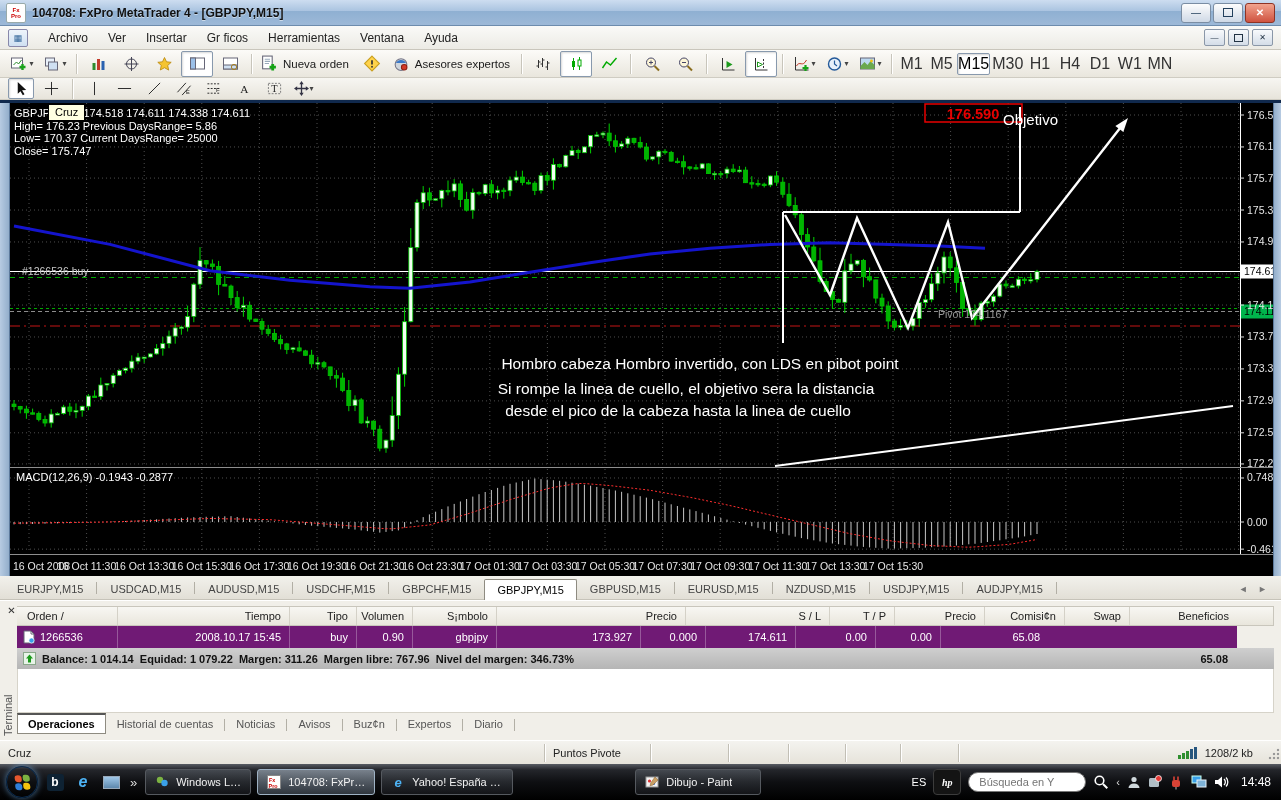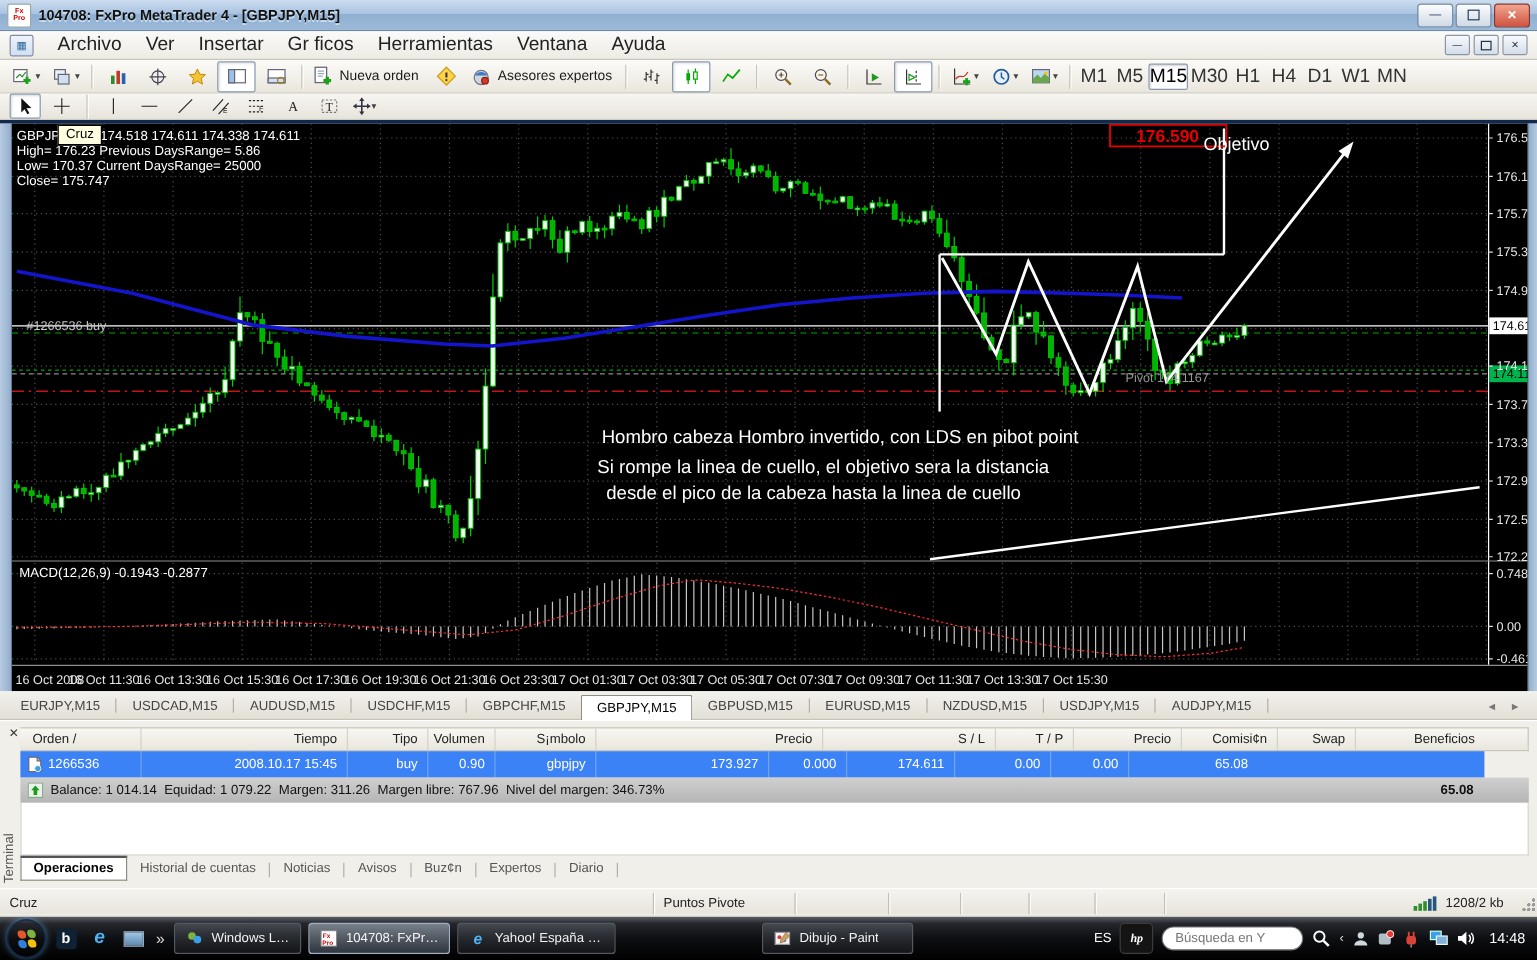--- a/index.html
+++ b/index.html
@@ -8,21 +8,21 @@
   .titlebar{left:0;top:0;width:1281px;height:26px;background:linear-gradient(180deg,#cdddf0 0%,#a9c3e0 45%,#8fb0d2 46%,#9db9d8 100%);border-bottom:1px solid #6d8cad;display:flex;align-items:center;padding:0 6px;box-sizing:border-box}
   .app-icon{width:18px;height:18px;background:#fff;border:1px solid #9aa;border-radius:2px;display:flex;flex-direction:column;align-items:center;justify-content:center;font-size:6px;font-weight:bold;color:#c00;line-height:6px;margin-right:6px}
   .title-text{font-size:12px;color:#111;font-weight:bold;text-shadow:0 1px 0 rgba(255,255,255,.5)}
   .winbtns{margin-left:auto;display:flex;gap:2px}
   .wbtn{width:28px;height:18px;border:1px solid #7a8da3;border-radius:3px;background:linear-gradient(#fdfdfd,#cfd9e6);display:flex;align-items:center;justify-content:center;font-size:10px;color:#23405c}
   .wbtn.close{background:linear-gradient(#f2a48e,#cf5340);border-color:#8e3324;color:#fff;font-weight:bold}
   .maxglyph{width:8px;height:7px;border:1px solid #23405c}
   
   .menubar{left:0;top:26px;width:1281px;height:24px;background:linear-gradient(#fafaf8,#ecebe5);border-bottom:1px solid #c9c6bc;display:flex;align-items:center;padding:0 8px;box-sizing:border-box}
   .menu-icon{width:18px;height:16px;border:1px solid #88a;border-radius:2px;background:linear-gradient(#eef4fb,#cfe0f2);margin-right:10px;display:flex;align-items:center;justify-content:center;font-size:9px;color:#369}
-  .menu-item{padding:3px 10px;font-size:16px;color:#222;border-radius:2px}
+  .menu-item{padding:3px 10px;font-size:12px;color:#222;border-radius:2px}
   .mdibtns{margin-left:auto;display:flex;gap:3px}
   .mbtn{width:19px;height:15px;border:1px solid #8a97a8;border-radius:2px;background:linear-gradient(#f8fafc,#d4dde8);display:flex;align-items:center;justify-content:center;font-size:8px;color:#234}
   .mglyph{width:7px;height:6px;border:1px solid #234}
   
   .toolbar1{left:0;top:50px;width:1281px;height:28px;background:linear-gradient(#fcfbf8,#e9e6dd);border-bottom:1px solid #cfccc2;display:flex;align-items:center;padding:0 6px;box-sizing:border-box;gap:1px}
   .toolbar2{left:0;top:78px;width:1281px;height:22px;background:linear-gradient(#f7f6f2,#e7e4db);border-bottom:1px solid #cfccc2;display:flex;align-items:center;padding:0 8px;box-sizing:border-box;gap:4px}
   .tbtn{height:24px;min-width:26px;display:flex;align-items:center;justify-content:center;border:1px solid transparent;border-radius:2px;gap:2px;padding:0 2px}
   .tbtn.pressed{background:#fff;border-color:#8899ad;box-shadow:inset 1px 1px 2px rgba(0,0,0,.15)}
   .tbtn .lbl{font-size:11.5px;color:#1a1a1a;padding:0 3px;white-space:nowrap}
   .dd{font-size:8px;color:#444}
@@ -45,25 +45,25 @@
   .ctab-sep{width:1px;height:12px;background:#b2afa5;margin-bottom:5px}
   .tab-arrows{margin-left:auto;margin-right:10px;font-size:9px;color:#777;margin-bottom:5px;letter-spacing:4px}
   
   .terminal{left:0;top:600px;width:1281px;height:140px;background:#f1efe9;border-top:1px solid #fff}
   .term-close{left:4px;top:603px;width:13px;height:13px;font-size:10px;color:#333;display:flex;align-items:center;justify-content:center;border:1px solid transparent}
   .term-vlabel{left:2px;top:736px;transform:rotate(-90deg);transform-origin:left top;font-size:11px;color:#555;width:90px}
   .trow{left:17px;display:flex;box-sizing:border-box}
   .thead{top:606px;width:1257px;height:20px;background:linear-gradient(#f8f7f3,#e9e6dc);border:1px solid #c9c6bc;border-left:none}
   .thead .cell{font-size:11px;color:#222;border-right:1px solid #d4d1c7;display:flex;align-items:center;justify-content:flex-end;padding:0 8px;box-sizing:border-box}
   .thead .cell.first{justify-content:flex-start;padding-left:10px}
-  .torder{top:626px;width:1220px;height:22px;background:#3b82f6}
+  .torder{top:626px;width:1220px;height:22px;background:#701a75}
   .torder .cell{font-size:11px;color:#fff;border-right:1px solid rgba(255,255,255,.28);display:flex;align-items:center;justify-content:flex-end;padding:0 8px;box-sizing:border-box}
   .torder .cell.first{justify-content:flex-start;padding-left:6px;gap:5px}
   .tbal{top:648px;width:1257px;height:21px;background:linear-gradient(#cfcfcf,#b5b5b5);display:flex;align-items:center;padding:0 8px 0 6px;box-sizing:border-box;gap:6px}
-  .tbal .bal-text{font-size:11px;font-weight:normal;color:#111;white-space:pre}
+  .tbal .bal-text{font-size:11px;font-weight:bold;color:#111;white-space:pre}
   .tbal .bal-profit{margin-left:auto;font-size:11px;font-weight:bold;color:#111;padding-right:38px}
   .twhite{left:17px;top:669px;width:1257px;height:44px;background:#fff;border:1px solid #d6d3c9;border-top:none;box-sizing:border-box}
   .termtabs{left:17px;top:714px;width:1257px;height:22px;display:flex;align-items:flex-start;gap:0}
   .ttab{font-size:11px;color:#555;padding:3px 10px;border:1px solid transparent;white-space:nowrap}
   .ttab.active{background:#fff;border-color:#8e8b81;border-top:2px solid #555;color:#000;font-weight:bold;margin-top:-1px}
   .ttab-sep{width:1px;height:12px;background:#b2afa5;margin-top:5px}
   
   .statusbar{left:0;top:740px;width:1281px;height:24px;background:linear-gradient(#f4f3ef,#e6e3da);border-top:1px solid #fff;display:flex;align-items:center;box-sizing:border-box;font-size:11px;color:#222}
   .sb-cell{height:18px;display:flex;align-items:center;padding:0 8px;box-sizing:border-box;border-right:1px solid #c2bfb5;box-shadow:1px 0 0 #fff}
   .sb-grip{width:16px;height:16px;margin-left:2px;background:
@@ -1103,21 +1103,21 @@
   <div class="ttab">Buz¢n</div>
     <div class="ttab-sep"></div>
   <div class="ttab">Expertos</div>
     <div class="ttab-sep"></div>
   <div class="ttab">Diario</div>
     <div class="ttab-sep"></div>
 </div>
 
 <div class="r statusbar">
   <div class="sb-cell" style="width:545px">Cruz</div>
-  <div class="sb-cell" style="width:118px">Puntos Pivote</div>
+  <div class="sb-cell" style="width:106px">Puntos Pivote</div>
   <div class="sb-cell" style="width:78px"></div>
   <div class="sb-cell" style="width:60px"></div>
   <div class="sb-cell" style="width:57px"></div>
   <div class="sb-cell" style="width:55px"></div>
   <div class="sb-cell" style="width:58px"></div>
   <div style="flex:1"></div>
   <div class="conn-bars">
     <i style="height:4px"></i>
       <i style="height:6px"></i>
       <i style="height:8px"></i>

